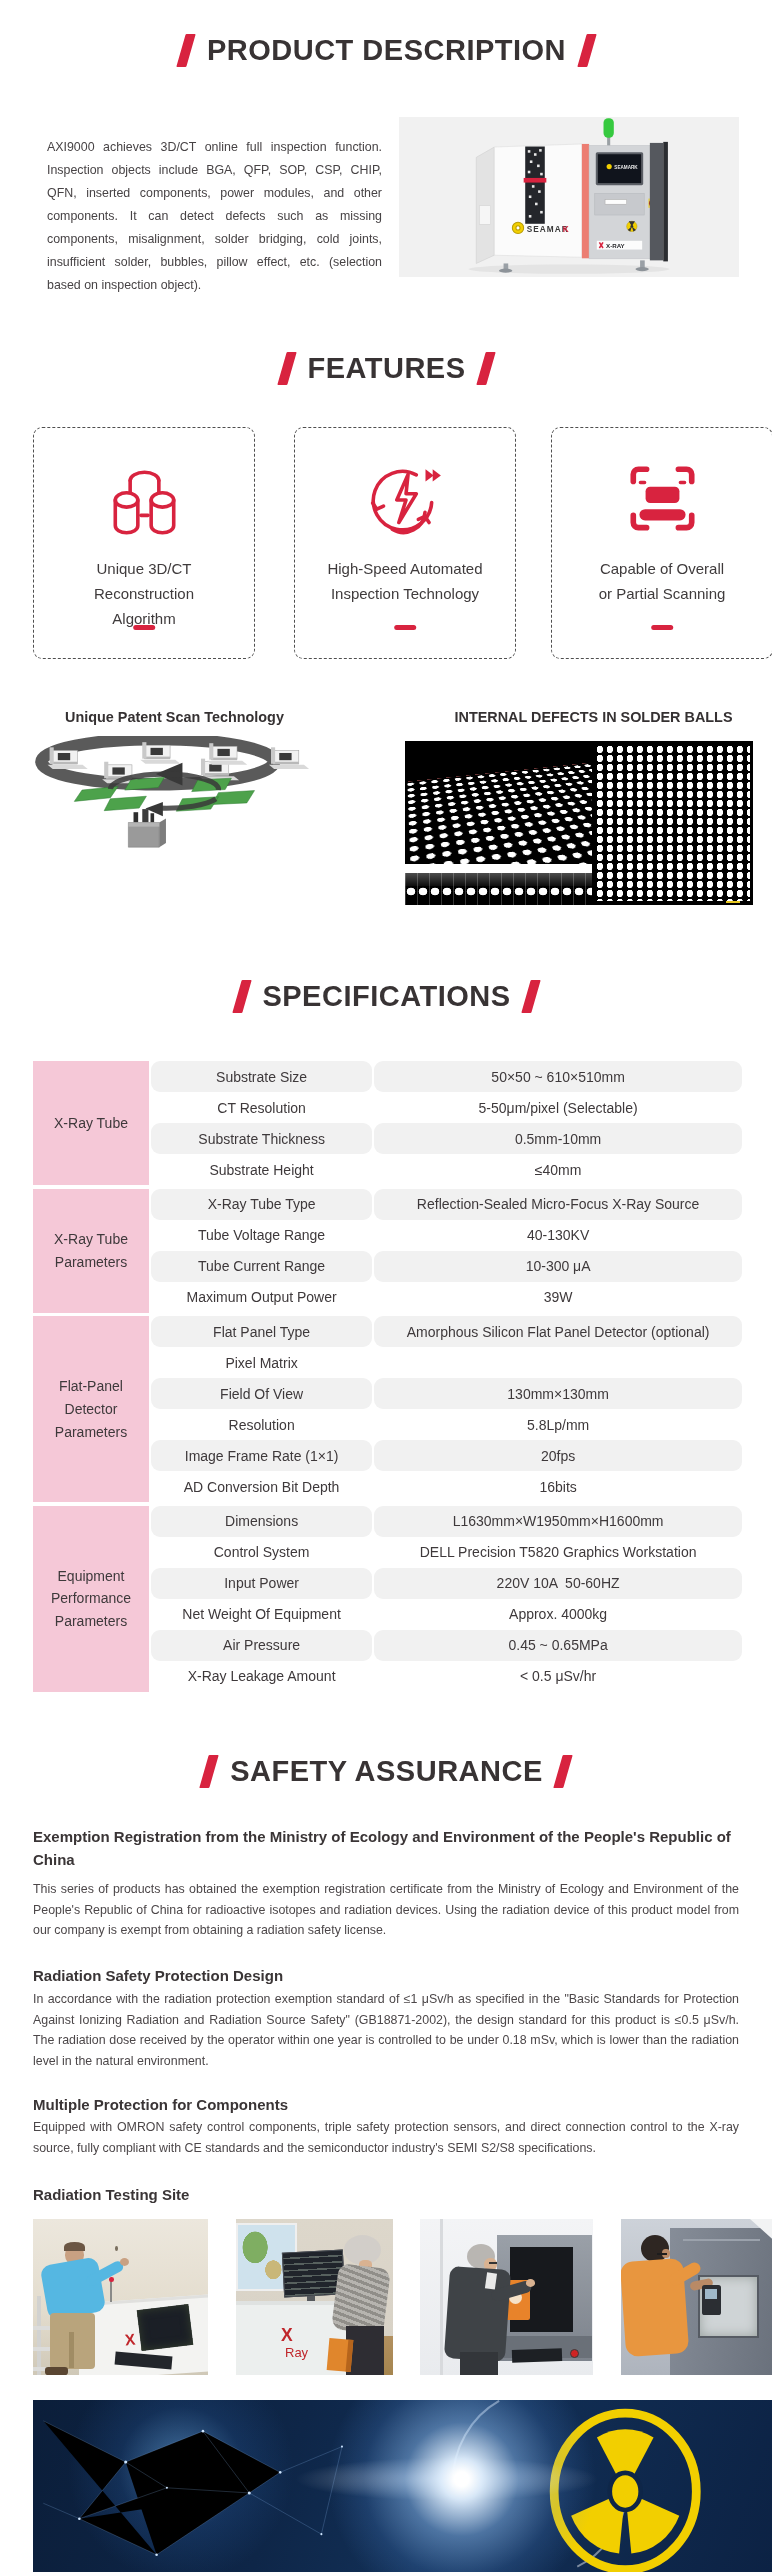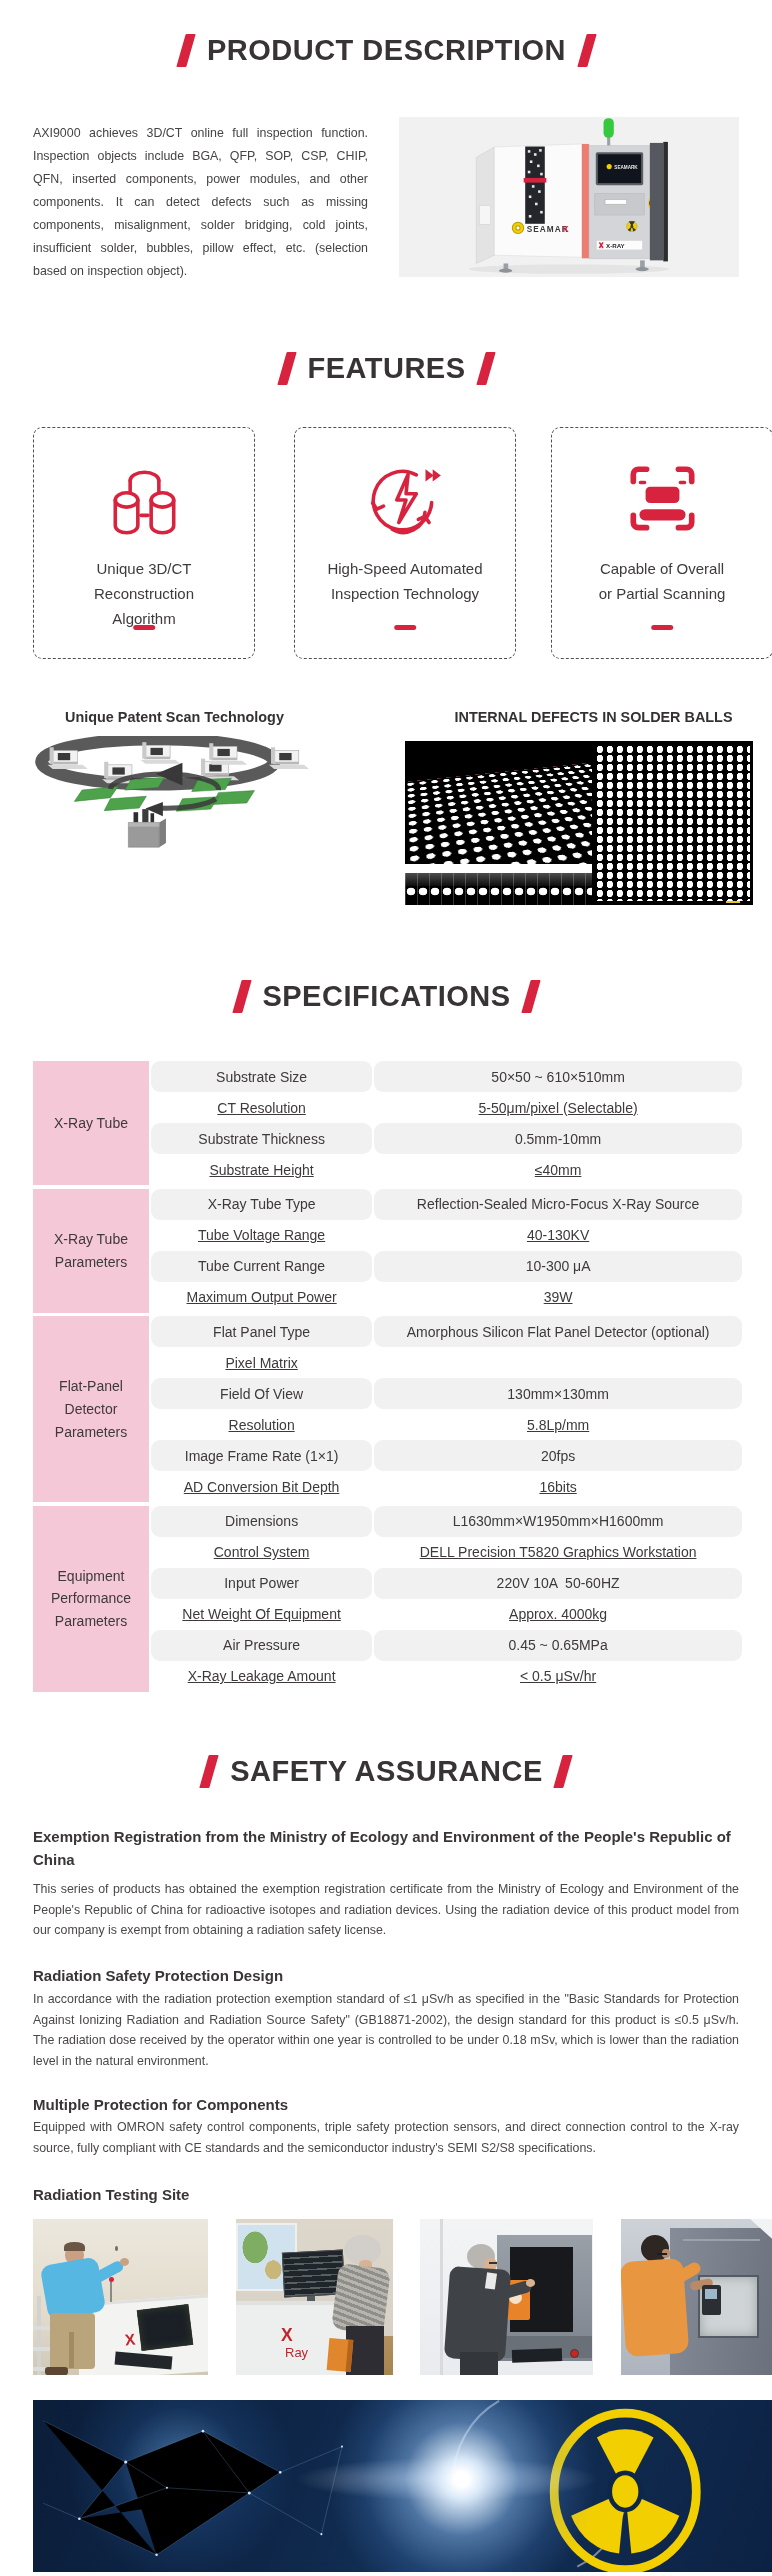--- a/index.html
+++ b/index.html
@@ -7,21 +7,21 @@
   #canvas{position:relative;width:773px;height:2604px;margin:0 auto;background:#fff;
           font-family:"Liberation Sans","DejaVu Sans",sans-serif;overflow:hidden;}
 
   
   .sec-head{position:absolute;left:0;width:773px;display:flex;justify-content:center;
             align-items:center;gap:15.5px;}
   .sec-head h2{margin:0;font-size:29px;font-weight:700;color:#383334;letter-spacing:0.5px;}
   .slash{width:10.3px;height:33px;background:#d8233f;transform:skewX(-16deg);border-radius:1px;}
 
   
-  .desc{position:absolute;left:33px;top:122px;width:335px;margin:0;font-size:12.4px;
+  .desc{position:absolute;left:33px;top:122px;width:335px;margin:14px;font-size:12.4px;
         line-height:23px;color:#474345;text-align:justify;text-align-last:left;}
   .product-box{position:absolute;left:399px;top:117px;width:340px;height:160px;background:#f1f1f1;}
   .product-box svg{display:block;width:100%;height:100%;}
 
   
   .card{position:absolute;top:427px;width:222px;height:232px;border:1px dashed #4f4f4f;
         border-radius:9.3px;background:#fff;}
   .card-icon{position:absolute;top:30px;left:0;width:100%;height:85px;display:flex;
              align-items:center;justify-content:center;}
   .card-label{position:absolute;top:128px;left:0;width:100%;text-align:center;font-size:15px;
@@ -52,21 +52,21 @@
   .spec-group{display:flex;margin-bottom:3.6px;}
   .spec-group-name{width:116px;margin-right:2.1px;background:#f5c8d7;display:flex;align-items:center;
       justify-content:center;text-align:center;font-size:14px;color:#3e393b;line-height:1.62;
       white-space:pre-line;}
   .spec-rows{flex:1;display:flex;flex-direction:column;}
   .spec-row{display:flex;height:31px;}
   .spec-cell{display:flex;align-items:center;justify-content:center;font-size:14px;color:#3e393b;border-radius:9px;}
   .spec-cell.label{width:221px;margin-right:2.1px;text-align:center;}
   .spec-cell.value{flex:1;white-space:pre-wrap;text-align:right;}
   .spec-row.even .spec-cell{background:#f1f1f1;}
-  .spec-row.odd  .spec-cell{background:#ffffff;text-decoration:underline;}
+  .spec-row.odd  .spec-cell{background:#ffffff;}
 
   
   .safe-h{position:absolute;left:33px;width:706px;margin:0;font-size:15px;font-weight:700;
           color:#3a3536;line-height:23px;}
   .safe-p{position:absolute;left:33px;width:706px;margin:0;font-size:12.4px;color:#4c4749;
           line-height:20.6px;text-align:justify;text-align-last:left;}
 
   
   .photo{position:absolute;top:2219px;height:156px;overflow:hidden;}
   .photo *{position:absolute;}

